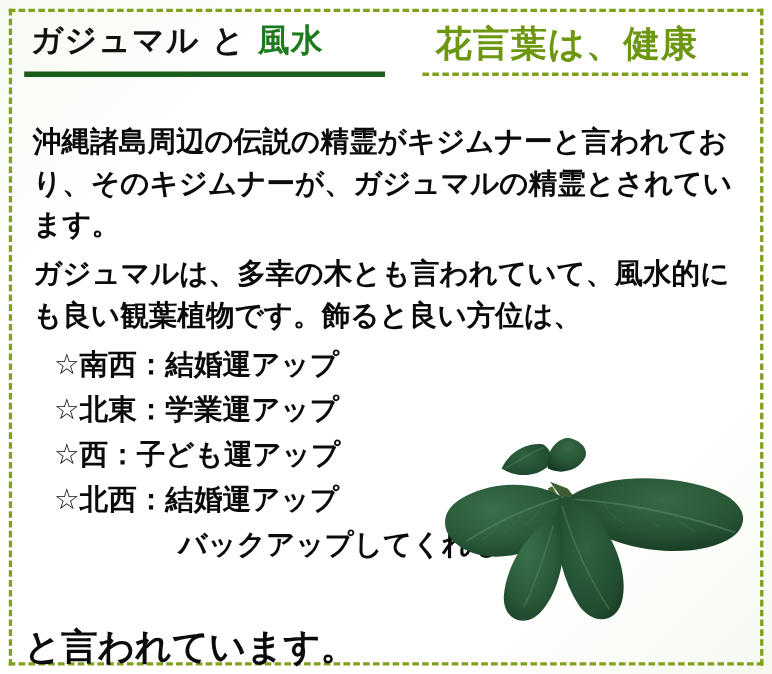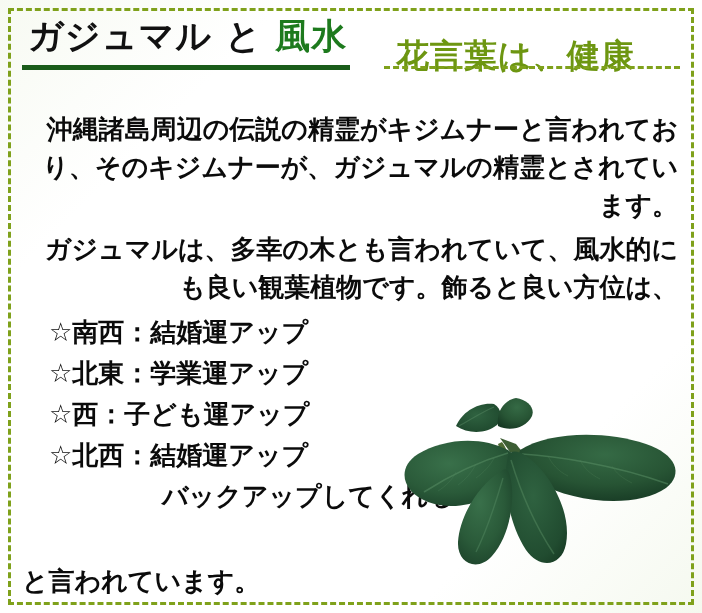--- a/index.html
+++ b/index.html
@@ -41,42 +41,42 @@
     position: absolute;
     left: 0;
     top: 14px;
     width: 702px;
     height: 62px;
   }
   .title-main {
     position: absolute;
     left: 28px;
     top: 0px;
-    font-size: 35px;
+    font-size: 29px;
     font-weight: bold;
     letter-spacing: 1px;
     white-space: nowrap;
     line-height: 44px;
     color: #111111;
   }
   .title-main .accent {
     color: #1d7a1d;
   }
   .title-rule-solid {
     position: absolute;
     left: 22px;
     top: 51px;
     width: 328px;
     height: 0;
     border-top: 5px solid #1a5c1a;
   }
   .title-sub {
     position: absolute;
     left: 396px;
-    top: 20px;
+    top: 4px;
     font-family: "DejaVu Serif", "Liberation Serif", serif;
     font-size: 33px;
     font-weight: bold;
     letter-spacing: 1px;
     white-space: nowrap;
     line-height: 44px;
     color: #6d9611;
   }
   .title-rule-dashed {
     position: absolute;
@@ -96,21 +96,21 @@
   }
   .para {
     position: absolute;
     left: 30px;
     width: 648px;
     font-size: 26px;
     font-weight: bold;
     line-height: 38px;
     color: #0b0b0b;
     letter-spacing: 0px;
-    text-align: right;
+    text-align: left;
   }
   #para-1 { top: 0px; }
   #para-2 { top: 120px; }
 
   .bullet-list {
     position: absolute;
     left: 0;
     top: 212px;
     width: 702px;
     margin: 16px;
@@ -129,21 +129,21 @@
   }
   .bullet .cont {
     display: block;
     padding-left: 113px;
     white-space: nowrap;
   }
   .closing {
     position: absolute;
     left: 22px;
     top: 452px;
-    font-size: 26px;
+    font-size: 33px;
     font-weight: bold;
     line-height: 38px;
     color: #0b0b0b;
     white-space: nowrap;
   }
 
   
   #plant {
     position: absolute;
     left: 398px;

